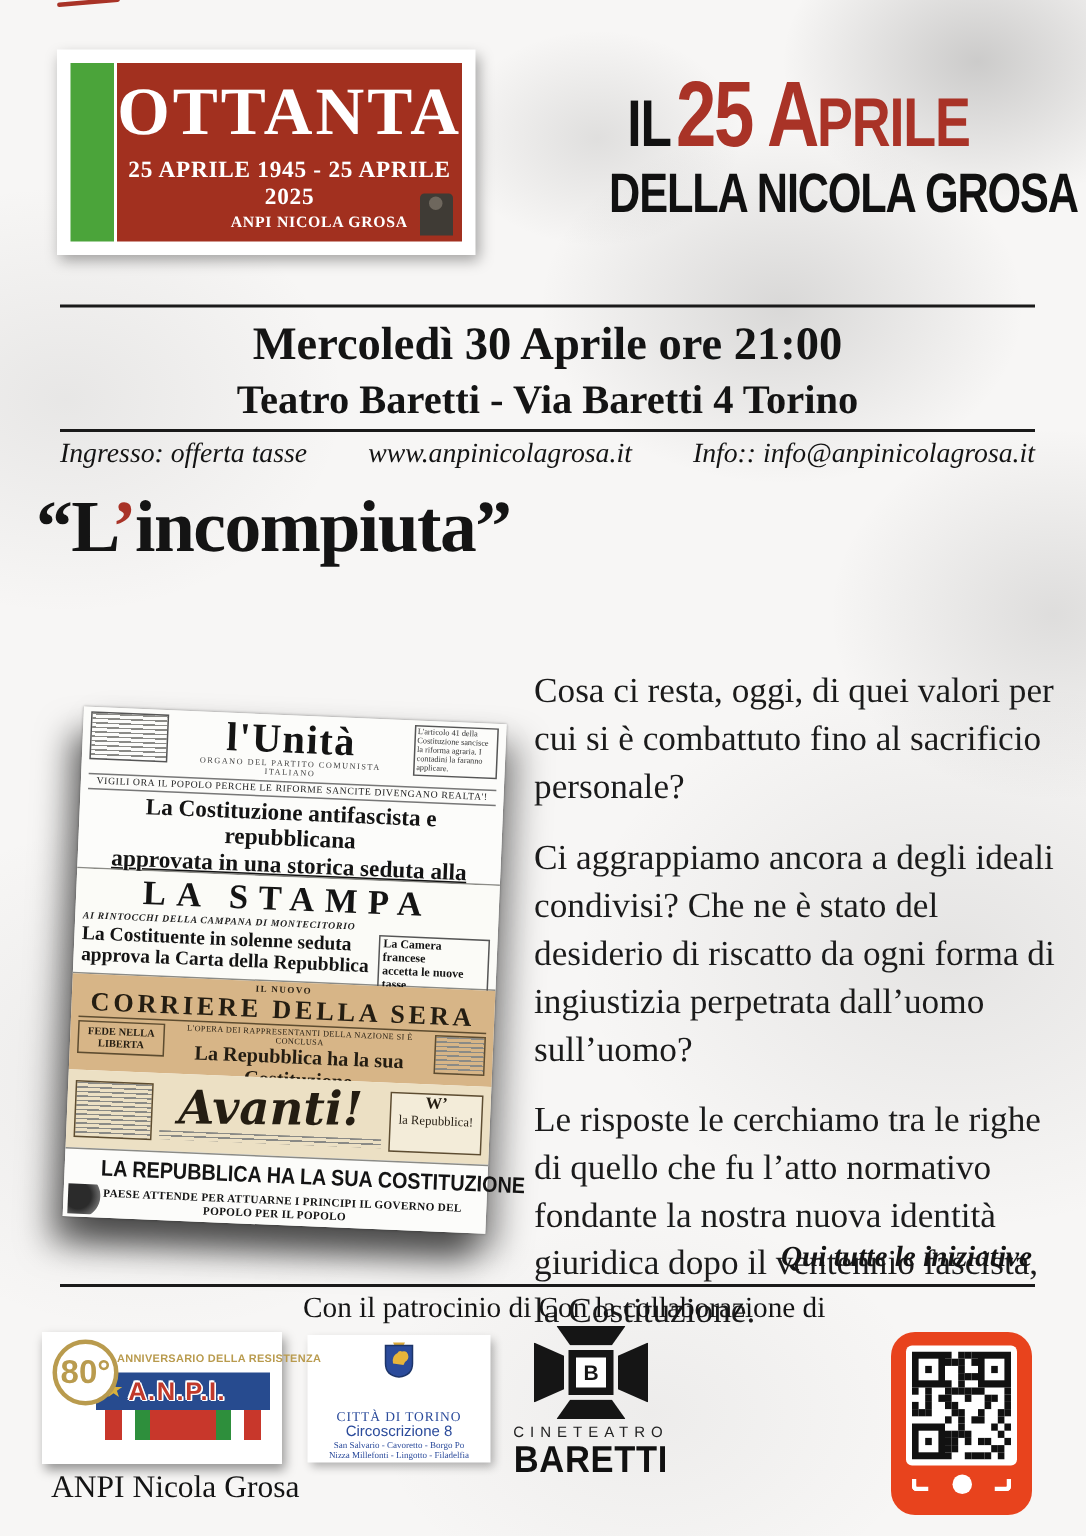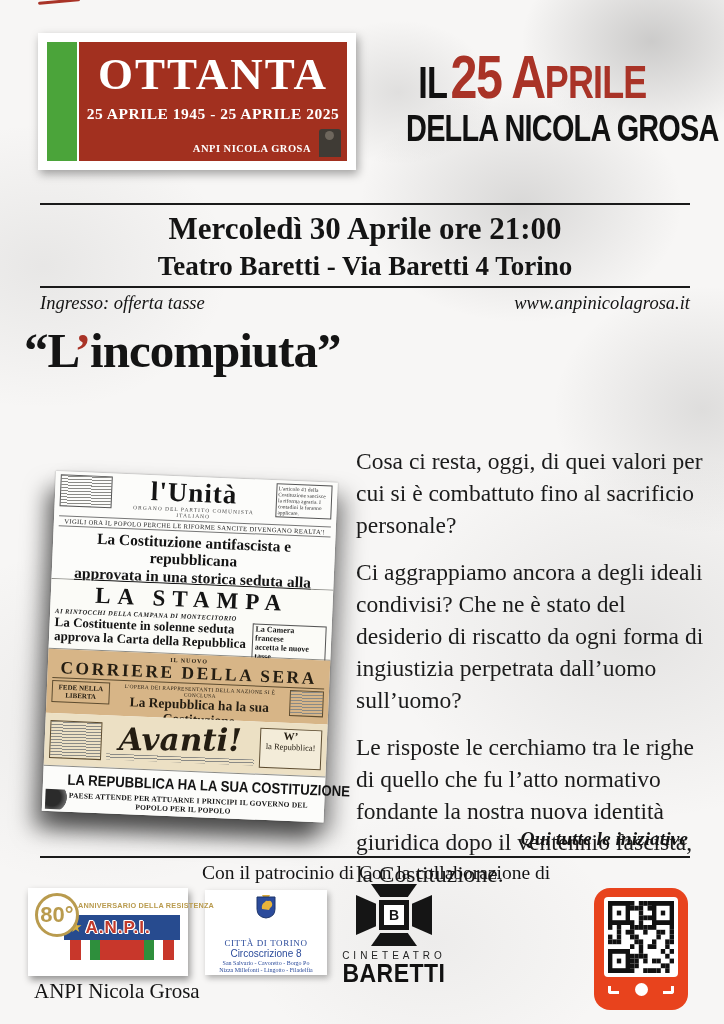--- a/index.html
+++ b/index.html
@@ -12,21 +12,21 @@
       radial-gradient(ellipse 160px 120px at 55% 9%, rgba(90,90,90,.15), transparent 60%),
       radial-gradient(ellipse 240px 200px at 97% 40%, rgba(70,70,70,.14), transparent 62%),
       radial-gradient(ellipse 300px 230px at 6% 26%, rgba(120,120,120,.12), transparent 62%),
       radial-gradient(ellipse 380px 280px at 88% 62%, rgba(100,100,100,.12), transparent 66%),
       radial-gradient(ellipse 330px 260px at 14% 70%, rgba(110,110,110,.09), transparent 66%),
       radial-gradient(ellipse 280px 200px at 60% 92%, rgba(120,120,120,.08), transparent 66%);
   }
   .top-sliver { position:absolute; left:38px; top:0; width:42px; height:3px; background:#a93327; transform:rotate(-5deg); border-radius:2px; }
 
   
-  .logo-card { position:absolute; left:38px; top:33px; width:318px; height:137px; background:#fff;
+  .logo-card { position:absolute; left:38px; top:33px; width:279px; height:137px; background:#fff;
     box-shadow:2px 4px 9px rgba(0,0,0,.35); padding:9px; display:flex; gap:2px; }
   .logo-green { width:30px; height:100%; background:#4ba43a; }
   .logo-red { flex:1; background:#a2301f; position:relative; color:#fff; text-align:center; padding-top:10px; }
   .logo-title { font-size:45px; font-weight:bold; letter-spacing:2px; line-height:1; }
   .logo-dates { font-size:15.5px; font-weight:bold; margin-top:8px; letter-spacing:.5px; }
   .logo-org { position:absolute; right:36px; bottom:7px; font-size:10.5px; font-weight:bold; letter-spacing:.5px; }
   .logo-figure { position:absolute; right:6px; bottom:4px; width:22px; height:28px; background:#3f3b35; border-radius:3px 3px 0 0; }
   .logo-figure:before { content:""; position:absolute; left:6px; top:2px; width:9px; height:9px; border-radius:50%; background:#6e675d; }
 
   
@@ -171,20 +171,21 @@
     <div class="t-line2"><span class="cond">DELLA NICOLA GROSA</span></div>
   </div>
 
   <div class="rule rule1"></div>
   <div class="event-datetime">Mercoledì 30 Aprile ore 21:00</div>
   <div class="event-venue">Teatro Baretti - Via Baretti 4 Torino</div>
   <div class="rule rule2"></div>
   <div class="contact-row">
     <span>Ingresso: offerta tasse</span>
     <span>www.anpinicolagrosa.it</span>
+    <span>Info:: info@anpinicolagrosa.it</span>
   </div>
 
   <div class="show-title"><span>“L</span><span class="apos">’</span><span>incompiuta”</span></div>
 
   <div class="collage">
     <div class="np np-unita">
       <div class="unita-head">
         <div class="np-box unita-sidebox-l lines"></div>
         <div class="unita-center">
           <div class="unita-masthead">l'Unità</div>

